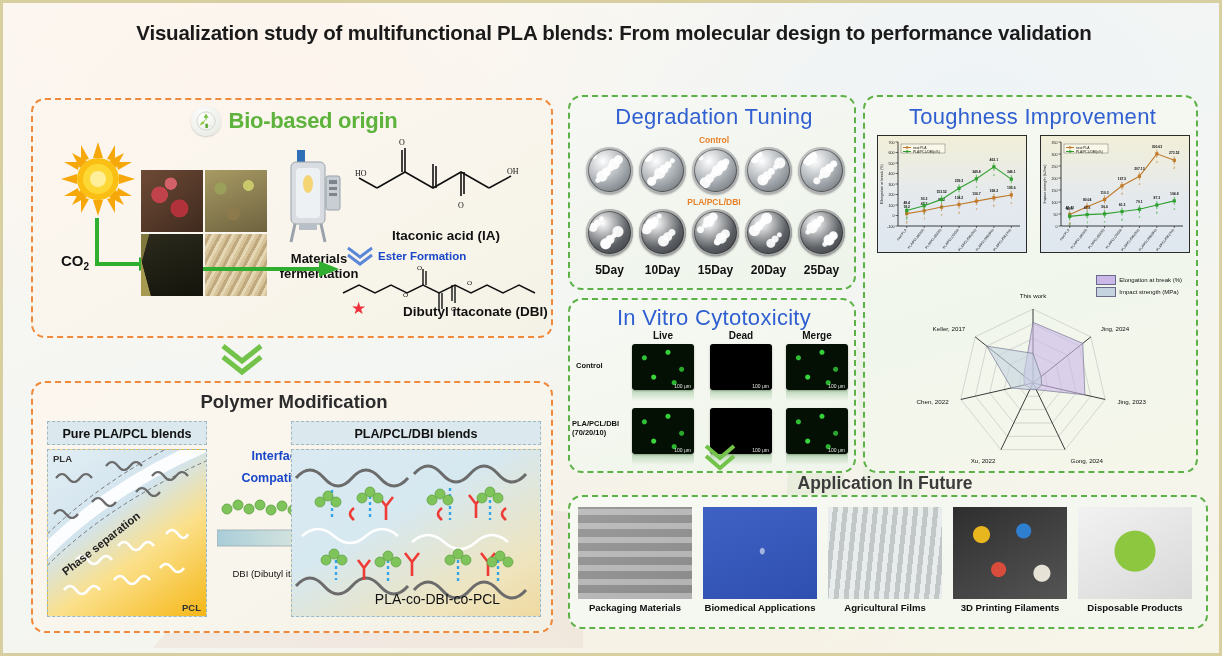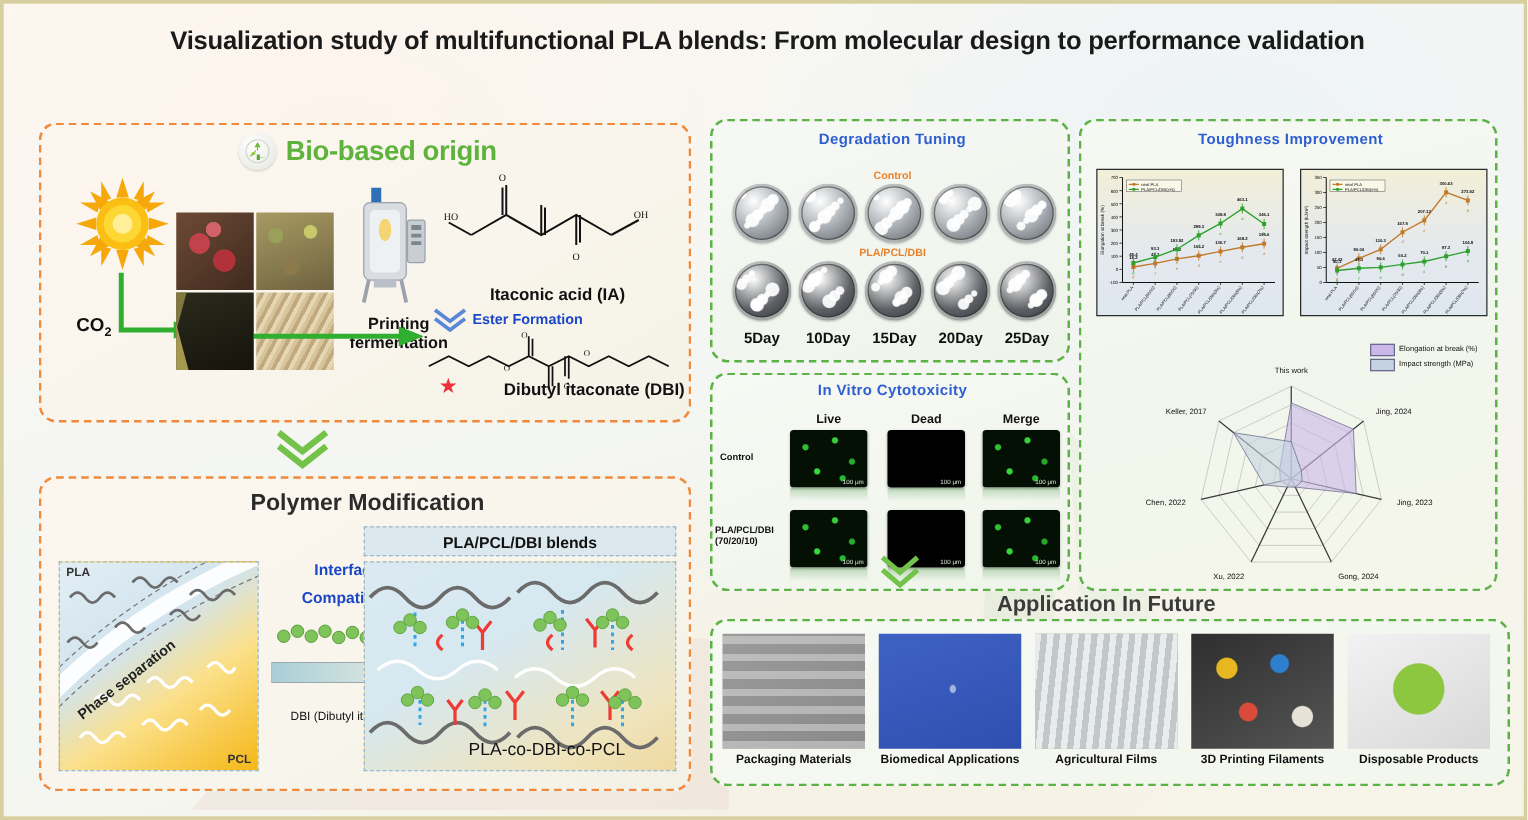--- a/index.html
+++ b/index.html
@@ -99,21 +99,21 @@
     background:linear-gradient(150deg,#dbeaf2 0%,#d6e8f0 40%,#efe4bd 80%,#efd9a0 100%);}
   .midText{position:absolute;text-align:center;font-size:12.5px;font-weight:bold;color:#1a46c8;}
   .dbiCaption{position:absolute;left:182px;top:185px;width:130px;text-align:center;
     font-size:9.5px;color:#111;}
   .copolyLbl{position:absolute;left:258px;top:208px;width:293px;text-align:center;
     font-size:14px;font-weight:normal;color:#111;}
 
   
   #degPanel{left:565px;top:92px;width:288px;height:195px;
     background:linear-gradient(160deg,#f6f8f4 0%,#eef4ea 100%);}
-  .greenTitle{font-size:12px;font-weight:bold;color:#2f5fd0;text-align:center;letter-spacing:.3px;}
+  .greenTitle{font-size:22px;font-weight:normal;color:#2f5fd0;text-align:center;letter-spacing:.3px;}
   #degTitle{position:absolute;left:0;top:7px;width:288px;}
   .orangeLbl{position:absolute;font-size:8.5px;font-weight:bold;color:#e8822a;text-align:center;}
   .dishRow{position:absolute;display:flex;gap:6px;}
   .dish{width:47px;height:47px;border-radius:50%;}
   .dayRow{position:absolute;display:flex;gap:6px;}
   .dayLbl{width:47px;text-align:center;font-size:12px;font-weight:bold;color:#111;}
 
   
   #cytoPanel{left:565px;top:295px;width:288px;height:175px;
     background:linear-gradient(160deg,#f7f9f4 0%,#eff5ea 100%);}
@@ -229,21 +229,21 @@
       <rect x="11" y="18" width="24" height="50" rx="4" fill="#eef1f4"></rect>
       <ellipse cx="23" cy="34" rx="5" ry="9" fill="#f6c948" opacity=".75"></ellipse>
       <rect x="41" y="26" width="14" height="34" rx="2" fill="#c9ced4" stroke="#9aa2ab"></rect>
       <rect x="44" y="30" width="8" height="4" fill="#7e858d"></rect>
       <rect x="44" y="37" width="8" height="3" fill="#7e858d"></rect>
       <rect x="44" y="43" width="8" height="3" fill="#7e858d"></rect>
       <path d="M10 74 L6 92 M36 74 L40 92" stroke="#9aa2ab" stroke-width="3"></path>
       <rect x="14" y="74" width="18" height="6" fill="#b9bfc6"></rect>
     </svg>
     <div class="fermentLbl">
-      <div>Printing</div>
+      <div>Materials</div>
       <div>fermentation</div>
     </div>
 
     <svg class="bigArrow" style="left:170px;top:158px;width:140px;height:22px;" viewBox="0 0 140 22">
       <path d="M0 11 L118 11" stroke="#2fae2f" stroke-width="4"></path>
       <path d="M116 3 L136 11 L116 19 Z" fill="#2fae2f"></path>
     </svg>
 
     <svg style="position:absolute;left:322px;top:36px;width:180px;height:92px;" viewBox="0 0 180 92">
       <g stroke="#111" stroke-width="1.6" fill="none">
@@ -290,20 +290,21 @@
   </div>
 
   <svg class="chev" style="left:216px;top:340px;width:46px;height:34px;" viewBox="0 0 46 34">
     <path d="M4 3 L23 18 L42 3" stroke="#73c24a" stroke-width="5" fill="none"></path>
     <path d="M4 14 L23 29 L42 14" stroke="#73c24a" stroke-width="5" fill="none"></path>
   </svg>
 
   <div class="panel p-orange" id="polyPanel">
     <div class="panel-title" id="polyTitle">Polymer Modification</div>
 
+    <div class="subbox" id="leftCap">Pure PLA/PCL blends</div>
     <div class="subbox" id="rightCap">PLA/PCL/DBI blends</div>
 
     <div id="leftImg">
       <span class="tagPLA">PLA</span>
       <span class="tagPCL">PCL</span>
       <svg style="position:absolute;left:0;top:0;width:160px;height:168px;" viewBox="0 0 160 168">
         <path d="M-20 120 Q50 40 170 -10" stroke="#fff" stroke-width="13" fill="none" opacity=".9"></path>
         <path d="M-20 104 Q50 26 170 -26" stroke="#777" stroke-width="1" fill="none" stroke-dasharray="4 3"></path>
         <path d="M-20 136 Q50 56 170 6" stroke="#777" stroke-width="1" fill="none" stroke-dasharray="4 3"></path>
         <g stroke="#6b6b6b" stroke-width="2.2" fill="none">

